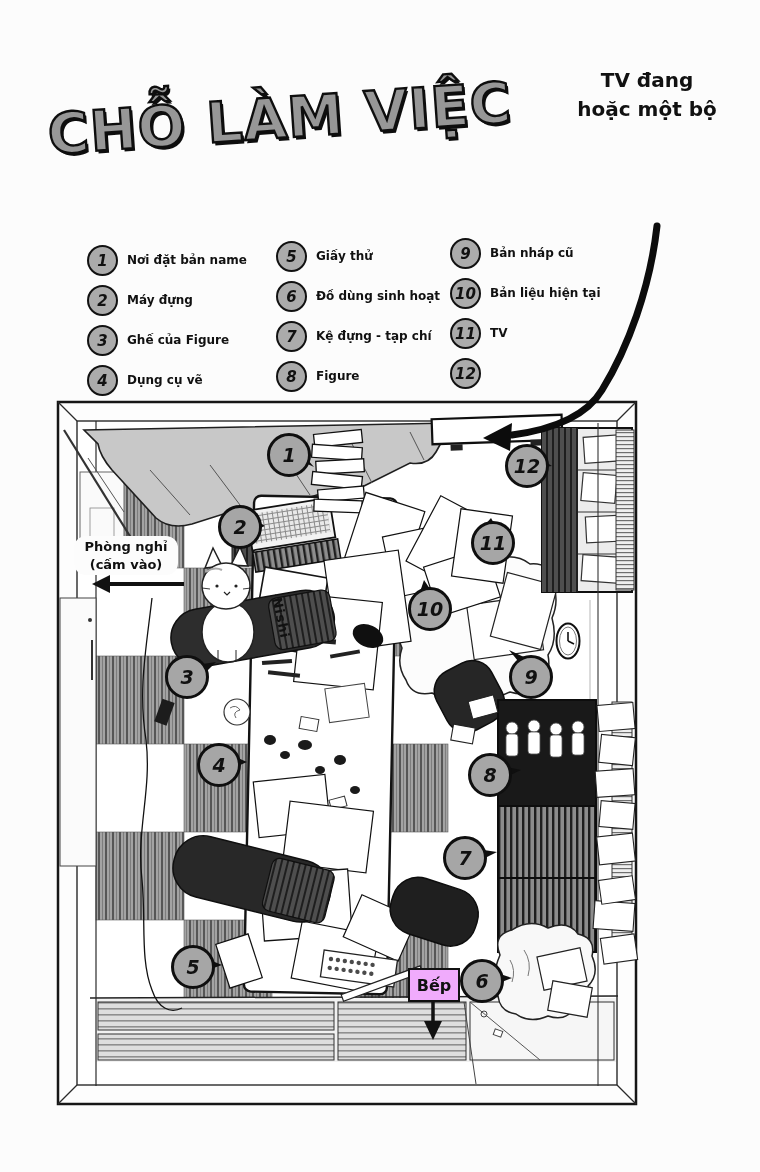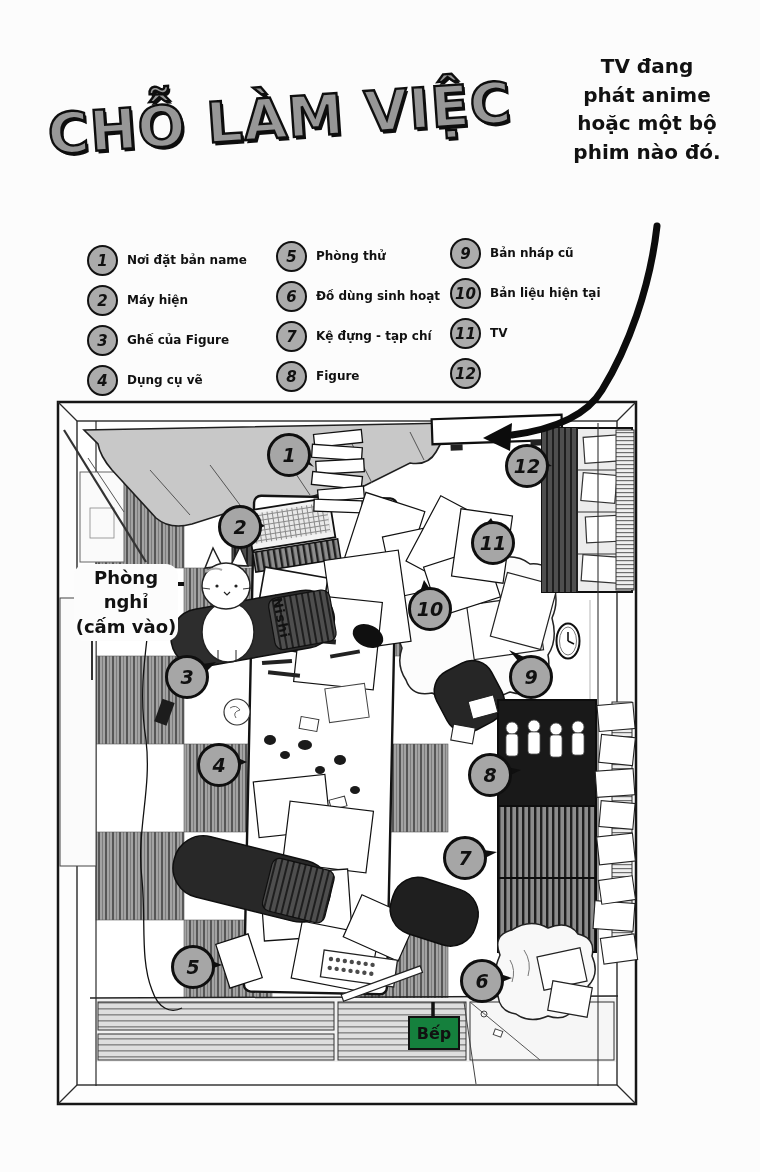--- a/index.html
+++ b/index.html
@@ -3,40 +3,40 @@
 <meta charset="utf-8">
 <style>
   html,body{margin:0;padding:0;background:#ffffff;}
   .page{position:relative;width:760px;height:1172px;background:#fcfcfc;overflow:hidden;
         font-family:"DejaVu Sans",sans-serif;color:#111;}
   
   .title{position:absolute;left:48px;top:64px;font-size:56px;font-weight:800;letter-spacing:1px;
          color:#979797;-webkit-text-stroke:2.4px #0e0e0e;text-shadow:2px 3px 0 #0e0e0e;
          transform:rotate(-4deg);transform-origin:left center;white-space:nowrap;z-index:6;}
   
-  .note{position:absolute;left:538px;top:52px;width:218px;text-align:center;font-size:20px;
+  .note{position:absolute;left:538px;top:66px;width:218px;text-align:center;font-size:20px;
         font-weight:600;line-height:1.43;z-index:6;}
   .note span{display:block;}
   
   .legend-col{position:absolute;display:flex;flex-direction:column;gap:9px;z-index:6;}
   .legend-item{display:flex;align-items:center;gap:9px;}
   .lnum{flex:0 0 auto;width:27px;height:27px;border:2.5px solid #111;border-radius:50%;
         background:#ababab;display:flex;align-items:center;justify-content:center;
         font-size:15px;font-weight:700;font-style:italic;}
   .llabel{font-size:12px;font-weight:700;line-height:1.15;}
   .col3 .llabel{max-width:152px;}
   
   .room-svg{position:absolute;left:0;top:0;z-index:1;}
   .marker{position:absolute;width:38px;height:38px;margin:-19px 0 0 -19px;border:3px solid #0f0f0f;
           border-radius:50%;background:#a6a6a6;display:flex;align-items:center;justify-content:center;
           font-size:19px;font-weight:700;font-style:italic;z-index:5;line-height:1;}
-  .rest-label{position:absolute;left:74px;top:536px;width:104px;text-align:center;font-size:18px;
-              font-weight:600;line-height:1.35;background:#fcfcfc;border-radius:12px;padding:2px 0;z-index:4;margin-top:28px;}
+  .rest-label{position:absolute;left:74px;top:536px;width:104px;text-align:center;font-size:13px;
+              font-weight:600;line-height:1.35;background:#fcfcfc;border-radius:12px;padding:2px 0;z-index:4;}
   .rest-label span{display:block;}
-  .kitchen-label{position:absolute;left:408px;top:1016px;width:48px;height:30px;background:#15803d;
+  .kitchen-label{position:absolute;left:408px;top:968px;width:48px;height:30px;background:#f0abfc;
                  border:2px solid #111;display:flex;align-items:center;justify-content:center;
                  font-size:16px;font-weight:600;z-index:4;}
   .nameplate{position:absolute;left:284px;top:596px;font-size:13px;font-weight:600;letter-spacing:1px;
              transform:rotate(78deg);transform-origin:left top;z-index:4;}
 </style>
 </head>
 <body>
 
 <div class="page">
 
@@ -368,48 +368,46 @@
       <polygon points="420,592 432,592 424,580"></polygon>
       <polygon points="484,526 496,527 491,518"></polygon>
       <polygon points="538,457 538,468 552,466"></polygon>
     </g>
   </svg>
 
   <h1 class="title">CHỖ LÀM VIỆC</h1>
 
   <div class="note">
     <span>TV đang</span>
-    <span>phát anime</span>
     <span>hoặc một bộ</span>
-    <span>phim nào đó.</span>
   </div>
 
   <div class="legend-col" style="left:87px;top:245px;">
     <div class="legend-item">
       <span class="lnum">1</span>
       <span class="llabel">Nơi đặt bản name</span>
     </div>
     <div class="legend-item">
       <span class="lnum">2</span>
-      <span class="llabel">Máy hiện</span>
+      <span class="llabel">Máy đựng</span>
     </div>
     <div class="legend-item">
       <span class="lnum">3</span>
       <span class="llabel">Ghế của Figure</span>
     </div>
     <div class="legend-item">
       <span class="lnum">4</span>
       <span class="llabel">Dụng cụ vẽ</span>
     </div>
   </div>
 
   <div class="legend-col" style="left:276px;top:241px;">
     <div class="legend-item">
       <span class="lnum">5</span>
-      <span class="llabel">Phòng thử</span>
+      <span class="llabel">Giấy thử</span>
     </div>
     <div class="legend-item">
       <span class="lnum">6</span>
       <span class="llabel">Đồ dùng sinh hoạt</span>
     </div>
     <div class="legend-item">
       <span class="lnum">7</span>
       <span class="llabel">Kệ đựng - tạp chí</span>
     </div>
     <div class="legend-item">

